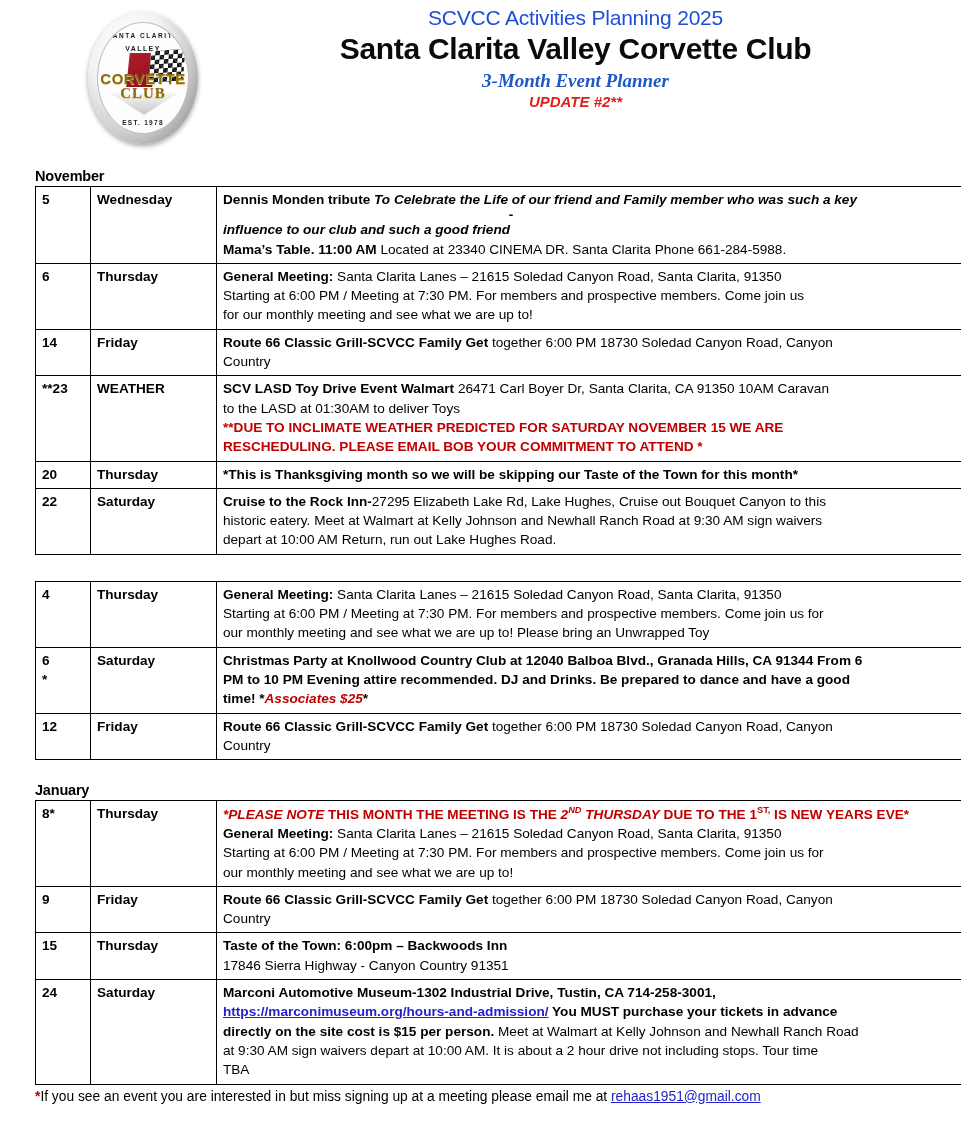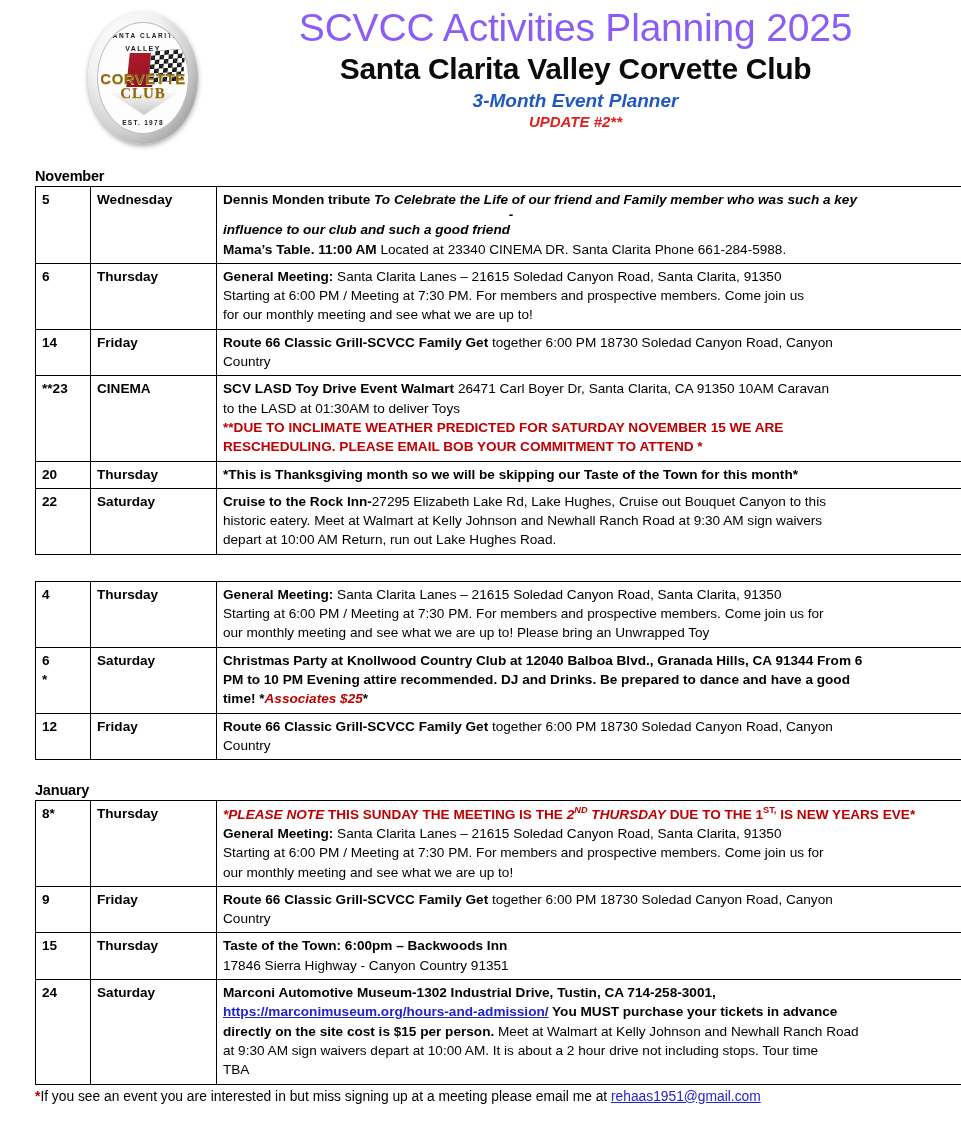--- a/index.html
+++ b/index.html
@@ -149,41 +149,42 @@
   }
 
   .titles {
     position: absolute;
     left: 210px;
     right: 20px;
     top: 6px;
     text-align: center;
   }
   .title-1 {
-    font-size: 39px;
+    font-size: 21px;
     font-weight: normal;
     line-height: 1.12;
     letter-spacing: -0.2px;
-    color: #8b5cf6;
+    color: #1d4ed8;
   }
   .title-2 {
     font-size: 30px;
     font-weight: bold;
     line-height: 1.16;
     letter-spacing: -0.3px;
     margin-top: 2px;
     color: #0b0b0b;
   }
   .title-3 {
     font-size: 19px;
     font-weight: bold;
     font-style: italic;
     color: #1F57C3;
     margin-top: 4px;
     letter-spacing: 0px;
+    font-family: Liberation Serif, serif;
   }
   .title-4 {
     font-size: 15px;
     font-weight: bold;
     font-style: italic;
     color: #E0201E;
     margin-top: 1px;
     letter-spacing: 0px;
   }
 
@@ -313,21 +314,21 @@
         <tr>
           <td class="c-day">14</td>
           <td class="c-dow">Friday</td>
           <td class="c-desc">
             <span class="b">Route 66 Classic Grill-SCVCC Family Get</span><span> together 6:00 PM 18730 Soledad Canyon Road, Canyon</span><br>
             <span>Country</span>
           </td>
         </tr>
         <tr>
           <td class="c-day red">**23</td>
-          <td class="c-dow red">CINEMA</td>
+          <td class="c-dow red">WEATHER</td>
           <td class="c-desc">
             <span class="b">SCV LASD Toy Drive Event Walmart</span><span> 26471 Carl Boyer Dr, Santa Clarita, CA 91350 10AM Caravan</span><br>
             <span>to the LASD at 01:30AM to deliver Toys</span><br>
             <span class="redb">**DUE TO INCLIMATE WEATHER PREDICTED FOR SATURDAY NOVEMBER 15 WE ARE</span><br>
             <span class="redb">RESCHEDULING. PLEASE EMAIL BOB YOUR COMMITMENT TO ATTEND *</span>
           </td>
         </tr>
         <tr>
           <td class="c-day">20</td>
           <td class="c-dow">Thursday</td>
@@ -389,21 +390,21 @@
   <div class="spacer-sm"></div>
 
   <div class="month-block">
     <div class="month-label">January</div>
     <table class="sched">
       <tbody>
         <tr>
           <td class="c-day red">8*</td>
           <td class="c-dow">Thursday</td>
           <td class="c-desc">
-            <span class="redbi">*PLEASE NOTE</span><span class="redb"> THIS SUNDAY THE MEETING IS THE </span><span class="redbi">2</span><sup class="redbi">ND</sup><span class="redbi"> THURSDAY</span><span class="redb"> DUE TO THE 1</span><sup class="redb">ST,</sup><span class="redb"> IS NEW YEARS EVE*</span><br>
+            <span class="redbi">*PLEASE NOTE</span><span class="redb"> THIS MONTH THE MEETING IS THE </span><span class="redbi">2</span><sup class="redbi">ND</sup><span class="redbi"> THURSDAY</span><span class="redb"> DUE TO THE 1</span><sup class="redb">ST,</sup><span class="redb"> IS NEW YEARS EVE*</span><br>
             <span class="b">General Meeting:</span><span> Santa Clarita Lanes – 21615 Soledad Canyon Road, Santa Clarita, 91350</span><br>
             <span>Starting at 6:00 PM / Meeting at 7:30 PM.  For members and prospective members.  Come join us for</span><br>
             <span>our monthly meeting and see what we are up to!</span>
           </td>
         </tr>
         <tr>
           <td class="c-day">9</td>
           <td class="c-dow">Friday</td>
           <td class="c-desc">
             <span class="b">Route 66 Classic Grill-SCVCC Family Get</span><span> together 6:00 PM 18730 Soledad Canyon Road, Canyon</span><br>

